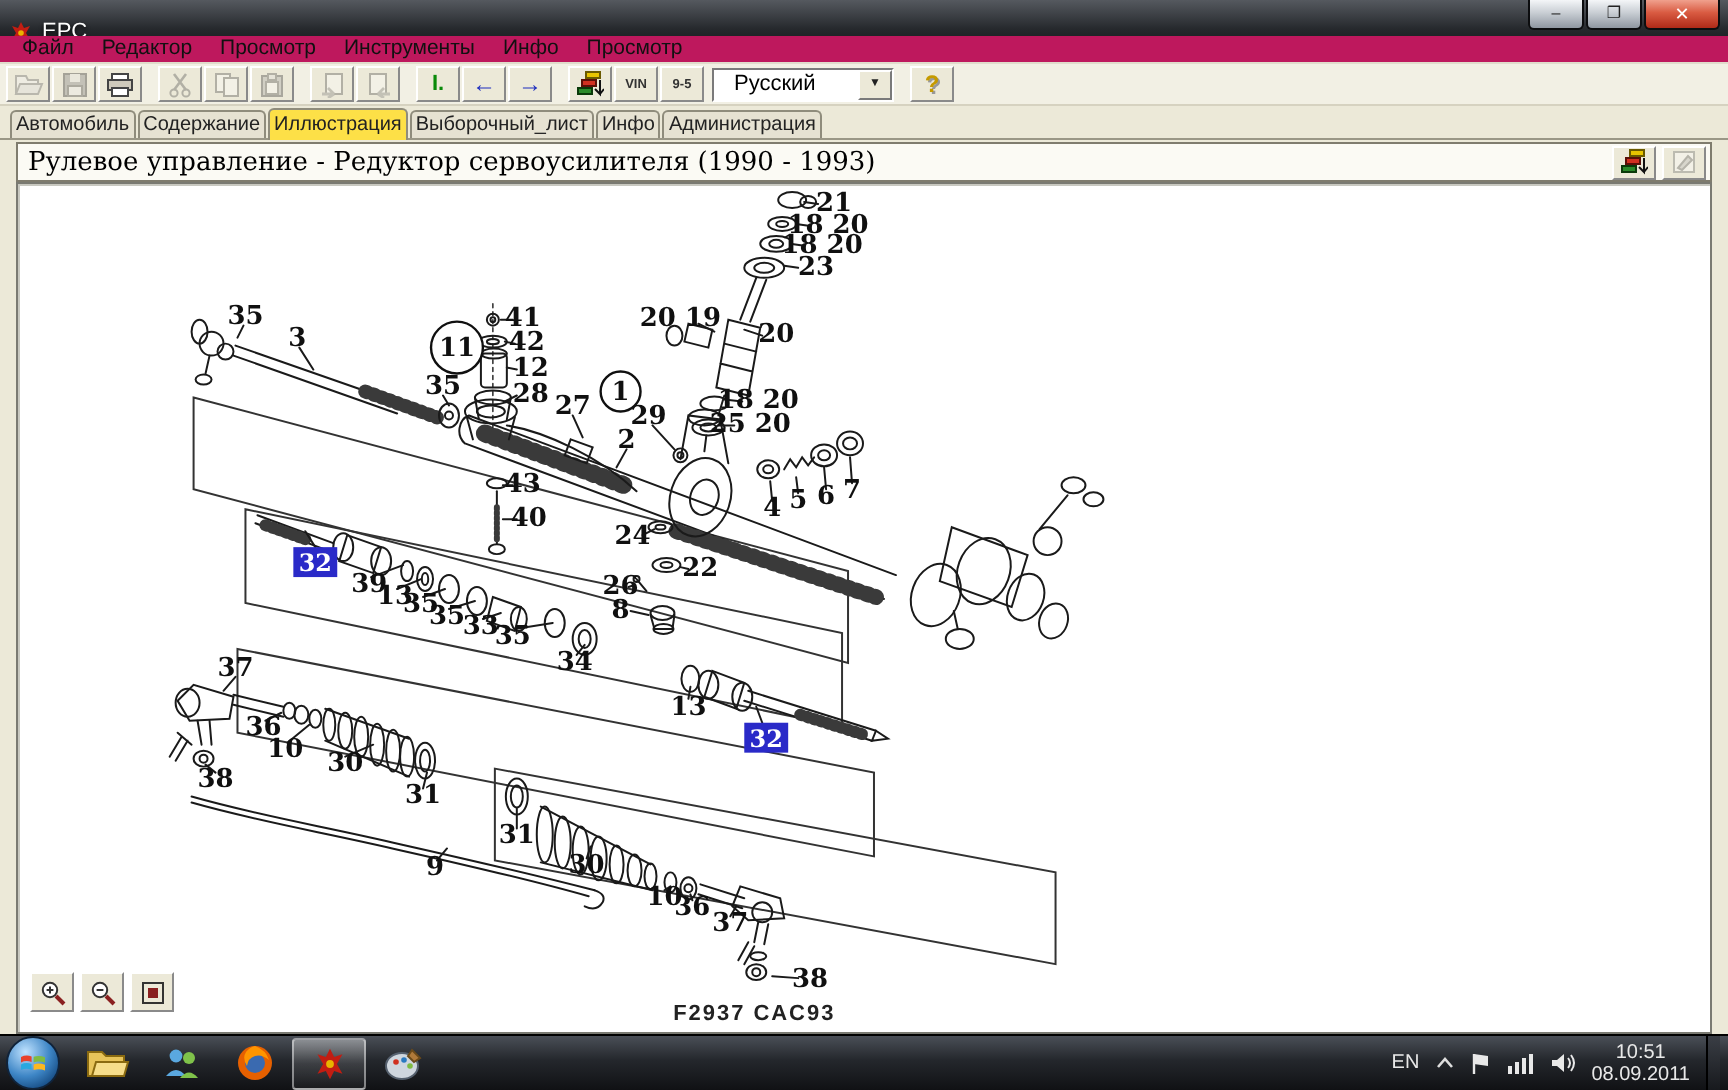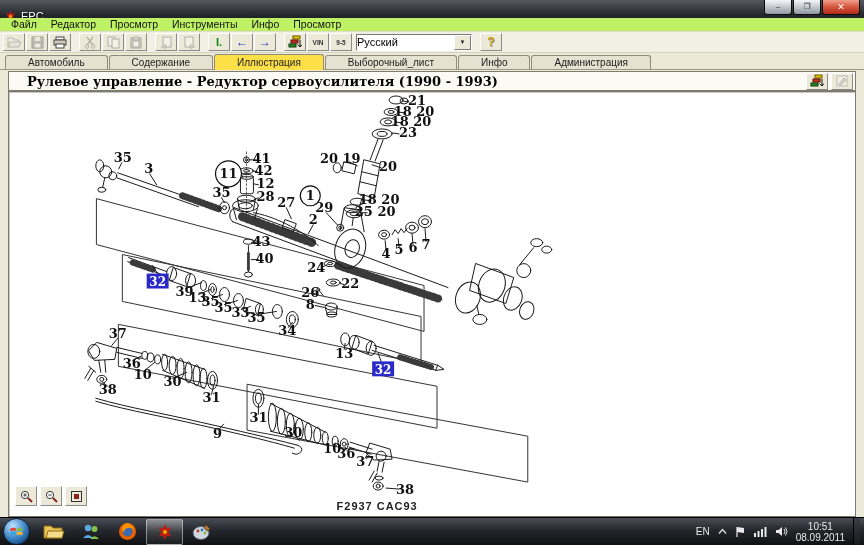--- a/index.html
+++ b/index.html
@@ -9,48 +9,48 @@
   .titlebar{position:absolute;top:0;left:0;right:0;height:32px;
     background:linear-gradient(180deg,#55595f,#26292d 45%,#0b0c0e);
     display:flex;align-items:center;padding-left:4px;color:#fff}
   .title-text{font-size:11px;margin-left:4px;text-shadow:0 1px 2px #000}
   .win-controls{margin-left:auto;display:flex;gap:1px;align-self:flex-start;padding-right:4px}
   .win-btn{width:26px;height:14px;border:1px solid #0c0d0f;border-top:none;border-radius:0 0 3px 3px;
     background:linear-gradient(#f4f6f8,#c9ced4 45%,#8f97a1);display:flex;align-items:center;justify-content:center;
     font-size:8px;line-height:8px;color:#222;cursor:default}
   .win-btn.close{width:36px;background:linear-gradient(#f0a08d,#d95b42 45%,#b02a18);color:#fff;font-size:9px}
   
-  .menubar{position:absolute;top:18px;left:0;right:0;height:13px;background:#bef264;
+  .menubar{position:absolute;top:18px;left:0;right:0;height:13px;background:#be185d;
     border-bottom:1px solid #e0dccb;display:flex;align-items:center;padding-left:4px}
   .menu-item{font-size:10.5px;line-height:13px;padding:0 7px;color:#111}
   
   .toolbar{position:absolute;top:32px;left:0;right:0;height:20px;background:#f2f0e4;
     border-bottom:1px solid #d6d2c0;display:flex;align-items:center;padding:0 3px;gap:1px}
   .tbtn{width:22px;height:18px;border:1px solid;border-color:#fff #8a8a8a #8a8a8a #fff;background:#ece9d8;
     display:flex;align-items:center;justify-content:center;box-sizing:border-box}
   .tbtn.disabled svg,.tbtn.disabled span{filter:grayscale(1);opacity:.38}
   .tsep{width:6px}
   .glyph{font-size:11px;font-weight:bold}
   .arrow-glyph{color:#1f2fbf;font-weight:bold;font-size:12px;line-height:12px}
   .tiny-label{font-size:6.5px;font-weight:bold;color:#333;letter-spacing:0}
-  .combo{width:116px;height:17px;background:#fff;border:1px solid;border-color:#7a7a7a #fff #fff #7a7a7a;
-    display:flex;align-items:center;font-size:11px;padding-left:0;box-sizing:border-box;margin-left:3px}
+  .combo{width:91px;height:17px;background:#fff;border:1px solid;border-color:#7a7a7a #fff #fff #7a7a7a;
+    display:flex;align-items:center;font-size:11px;padding-left:10px;box-sizing:border-box;margin-left:3px}
   .combo-btn{margin-left:auto;width:15px;height:13px;background:#ece9d8;border:1px solid;
     border-color:#fff #7a7a7a #7a7a7a #fff;font-size:6px;display:flex;align-items:center;justify-content:center;color:#222}
   .help-glyph{color:#c59a00;font-weight:bold;font-size:12px;text-shadow:1px 1px 0 #999}
   
   .tabrow{position:absolute;top:53px;left:0;right:0;height:16px;display:flex;align-items:flex-end;
     padding-left:5px;border-bottom:1px solid #9a9786;background:#ece9d8}
   .tab{font-size:10px;color:#222;background:#e6e2d2;border:1px solid #8f8c7c;border-bottom:none;
-    border-radius:3px 3px 0 0;height:13px;line-height:13px;padding:0 22px;margin-right:1px}
+    border-radius:3px 3px 0 0;height:13px;line-height:13px;padding:0 2px;margin-right:1px}
   .tab.active{background:#fde047;height:15px;line-height:15px;position:relative;z-index:2;margin-bottom:-1px}
   
   .headerrow{position:absolute;top:71px;left:8px;right:8px;height:18px;border:1px solid #7f7c6e;
     background:#fbfaf4;display:flex;align-items:center}
-  .header-title{font-family:"DejaVu Serif",serif;font-weight:bold;font-size:13px;padding-left:18px;
+  .header-title{font-family:"DejaVu Serif",serif;font-weight:normal;font-size:13px;padding-left:5px;
     color:#000;white-space:nowrap}
   .header-btns{margin-left:auto;display:flex;gap:3px;padding-right:2px}
   .hbtn{width:20px;height:15px;border:1px solid;border-color:#fff #8a8a8a #8a8a8a #fff;background:#ece9d8;
     display:flex;align-items:center;justify-content:center}
   .hbtn.disabled svg{filter:grayscale(1);opacity:.4}
   
   .main{position:absolute;top:91px;left:8px;right:8px;height:424px;background:#fff;
     border:1px solid #7a7a72;box-shadow:inset 1px 1px 0 #c8c8c0}
   .main svg.dwg{position:absolute;inset:0;width:100%;height:100%}
   .plbl{font-family:"DejaVu Serif",serif;font-weight:bold;font-size:13px;fill:#101010;

